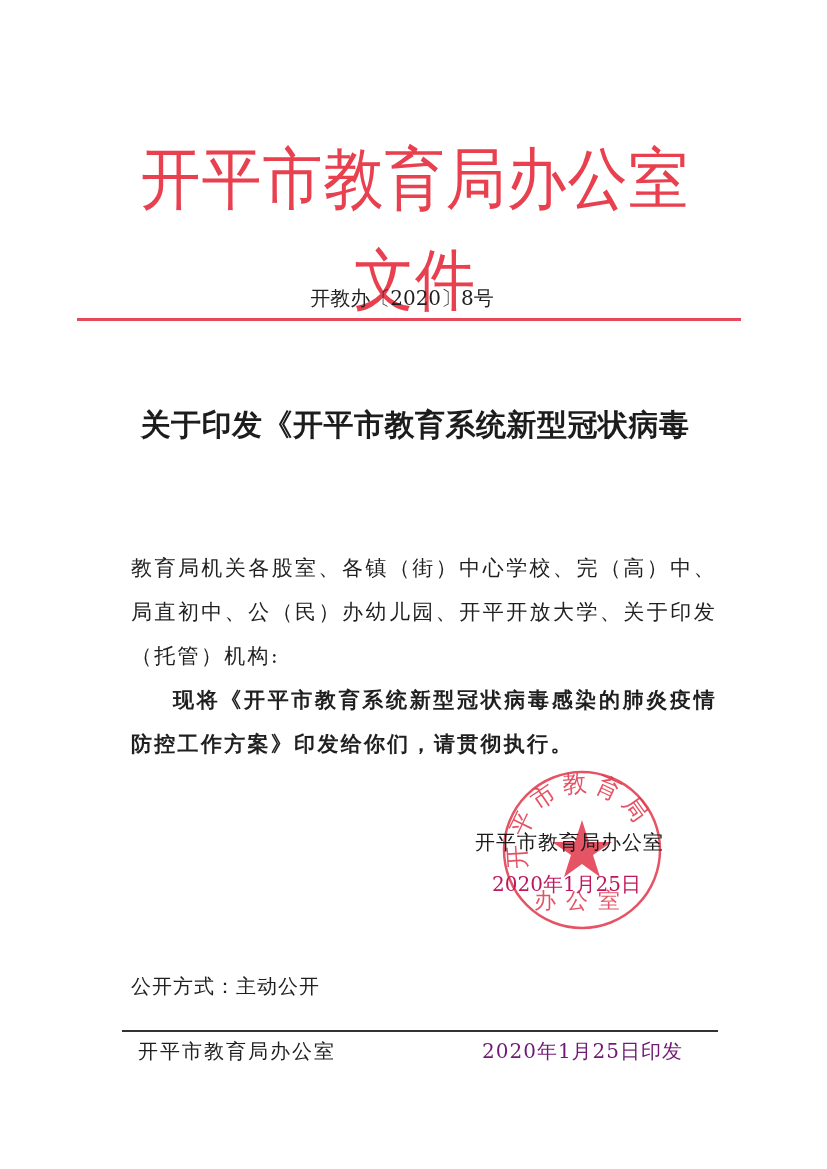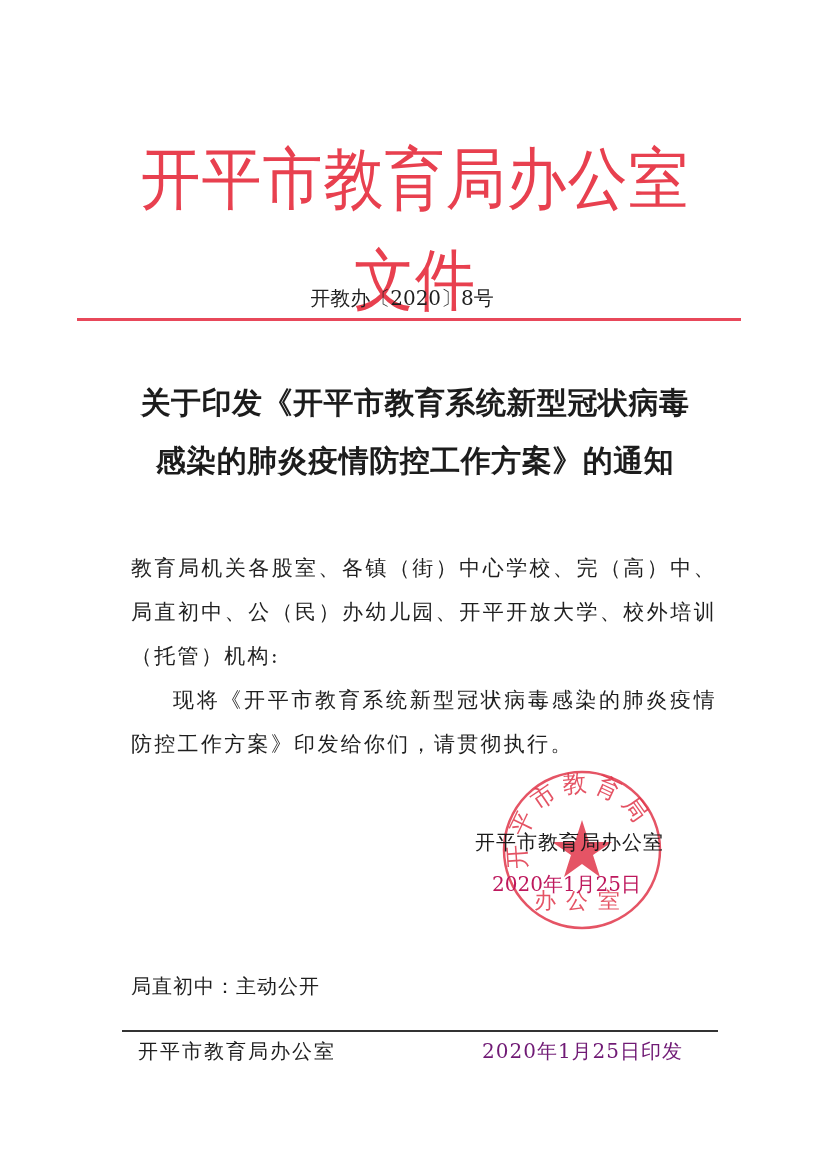--- a/index.html
+++ b/index.html
@@ -6,66 +6,65 @@
     body { width: 827px; height: 1169px; position: relative; overflow: hidden;
            font-family: "DejaVu Serif", "Liberation Serif", serif; color: #1a1a1a; }
     .abs { position: absolute; }
     .header-title { left: 130px; top: 128px; width: 570px; text-align: center;
       font-size: 60px; line-height: 90px; color: #e8404f; letter-spacing: 1px;
       font-family: "DejaVu Serif", "Liberation Serif", serif; font-weight: normal;
       transform: scaleY(1.12); transform-origin: center top; }
     .doc-number { left: 262px; top: 283px; width: 280px; text-align: center;
       font-size: 20px; line-height: 30px; color: #1f1f1f; }
     .red-rule { left: 77px; top: 318px; width: 664px; height: 3px; background: #e8485a; }
-    .notice-title { left: 100px; top: 374px; width: 630px; text-align: center;
+    .notice-title { left: 100px; top: 396px; width: 630px; text-align: center;
       font-size: 30px; line-height: 58px; font-weight: bold; color: #1c1c1c; letter-spacing: 0.5px; }
     .body-text { left: 131px; top: 546px; width: 586px; font-size: 21px;
       line-height: 44px; color: #1f1f1f; text-align: justify; letter-spacing: 2.3px; }
     .body-text p { margin: 0; }
-    .indent { text-indent: 42px; }
+    .indent { text-indent: 42px; font-weight: bold; }
     .seal { left: 500px; top: 768px; width: 164px; height: 164px; }
     .sign-org { left: 475px; top: 826px; width: 210px; text-align: left;
       font-size: 20px; line-height: 32px; color: #1a1a1a; letter-spacing: 1px; }
     .sign-date { left: 492px; top: 868px; width: 200px; text-align: left;
       font-size: 20px; line-height: 32px; color: #be185d; }
     .disclosure { left: 131px; top: 970px; font-size: 20px; line-height: 32px; color: #1f1f1f; letter-spacing: 1px; }
     .bottom-rule { left: 122px; top: 1030px; width: 596px; height: 2px; background: #333333; }
     .footer-org { left: 138px; top: 1035px; font-size: 20px; line-height: 32px; color: #1f1f1f; letter-spacing: 2px; }
     .footer-date { left: 482px; top: 1035px; font-size: 20px; line-height: 32px; color: #701a75; letter-spacing: 1px; }
   </style>
 </head>
 <body>
 
 <div class="abs header-title">开平市教育局办公室文件</div>
 <div class="abs doc-number">开教办〔2020〕8号</div>
 <div class="abs red-rule"></div>
 
 <div class="abs notice-title">
   <div>关于印发《开平市教育系统新型冠状病毒</div>
-  <div>感染的肺炎疫情防控工作方案》的通知</div>
 </div>
 
 <div class="abs body-text">
-  <p>教育局机关各股室、各镇（街）中心学校、完（高）中、局直初中、公（民）办幼儿园、开平开放大学、校外培训（托管）机构:</p>
+  <p>教育局机关各股室、各镇（街）中心学校、完（高）中、局直初中、公（民）办幼儿园、开平开放大学、关于印发（托管）机构:</p>
   <p class="indent">现将《开平市教育系统新型冠状病毒感染的肺炎疫情防控工作方案》印发给你们，请贯彻执行。</p>
 </div>
 
 <div class="abs seal">
   <svg width="164" height="164" viewBox="0 0 164 164">
     <circle cx="82" cy="82" r="78" fill="none" stroke="#e0364a" stroke-width="2.5" opacity="0.85"></circle>
     <defs>
       <path id="sealArc" d="M 28 100 A 58 58 0 1 1 140 92"></path>
     </defs>
     <text font-size="24" fill="#e0364a" opacity="0.85" font-family="DejaVu Serif, serif" letter-spacing="6">
       <textPath href="#sealArc">开平市教育局</textPath>
     </text>
     <polygon points="82,52 89,74 112,74 93,87 100,109 82,96 64,109 71,87 52,74 75,74" fill="#e0364a" opacity="0.85"></polygon>
     <text x="82" y="140" text-anchor="middle" font-size="22" fill="#e0364a" opacity="0.85" font-family="DejaVu Serif, serif" letter-spacing="10">办公室</text>
   </svg>
 </div>
 
 <div class="abs sign-org">开平市教育局办公室</div>
 <div class="abs sign-date">2020年1月25日</div>
 
-<div class="abs disclosure">局直初中：主动公开</div>
+<div class="abs disclosure">公开方式：主动公开</div>
 <div class="abs bottom-rule"></div>
 <div class="abs footer-org">开平市教育局办公室</div>
 <div class="abs footer-date">2020年1月25日印发</div>
 
 </body></html>

